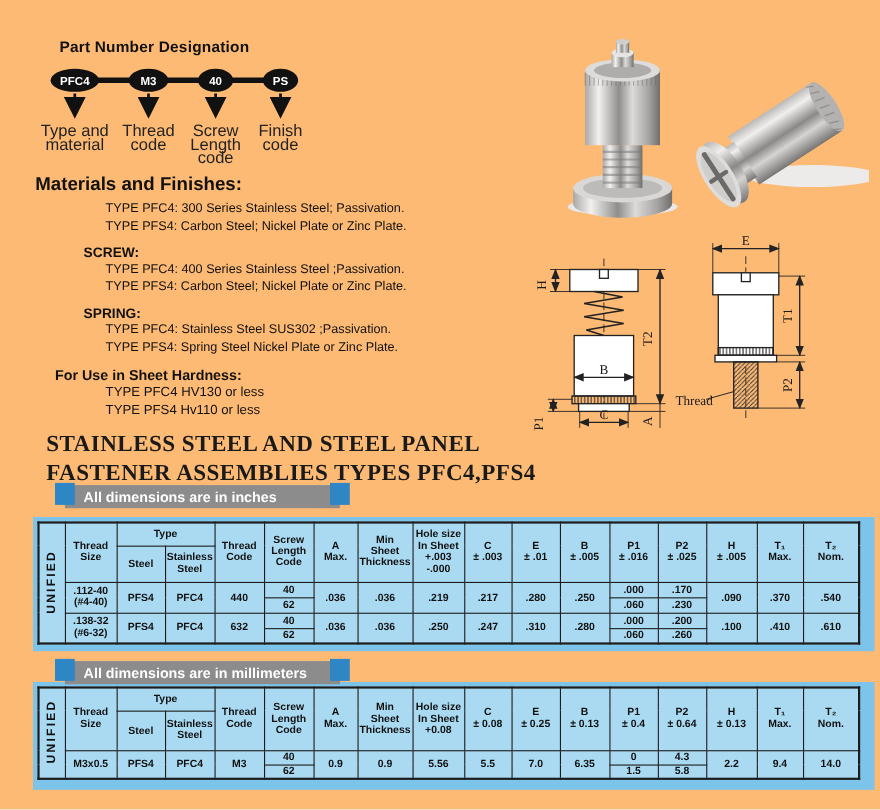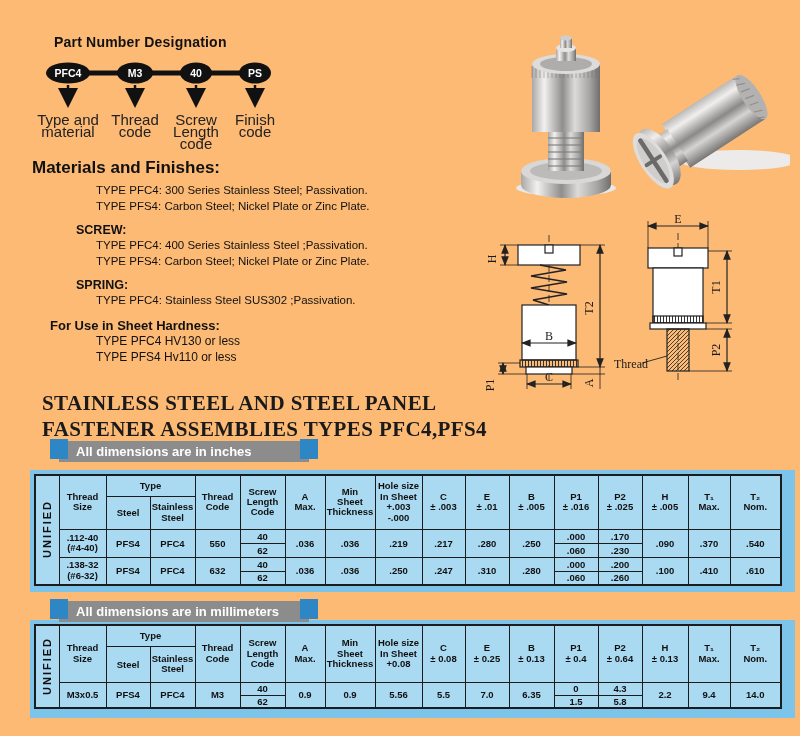--- a/index.html
+++ b/index.html
@@ -138,20 +138,21 @@
 
   <div class="abs" id="mf-heading">Materials and Finishes:</div>
   <div class="abs" id="mf-block">
     <div class="mf-line">TYPE PFC4:  300 Series Stainless Steel; Passivation.</div>
     <div class="mf-line">TYPE PFS4:  Carbon Steel; Nickel Plate or Zinc Plate.</div>
     <div class="mf-sec-title">SCREW:</div>
     <div class="mf-line">TYPE PFC4:  400 Series Stainless Steel ;Passivation.</div>
     <div class="mf-line">TYPE PFS4:  Carbon Steel; Nickel Plate or Zinc Plate.</div>
     <div class="mf-sec-title">SPRING:</div>
     <div class="mf-line">TYPE PFC4:  Stainless Steel SUS302 ;Passivation.</div>
+    <div class="mf-line">TYPE PFS4:  Spring Steel Nickel Plate or Zinc Plate.</div>
     <div class="mf-hard-title">For Use in Sheet Hardness:</div>
     <div class="mf-hard-line">TYPE PFC4  HV130 or less</div>
     <div class="mf-hard-line">TYPE PFS4 Hv110 or less</div>
   </div>
 
   <svg class="abs" style="left:470px;top:213px;" width="330" height="196" viewBox="0 0 330 196">
     <defs>
       <marker id="ar" viewBox="0 0 10 10" refX="9" refY="5" markerWidth="8" markerHeight="8" orient="auto-start-reverse">
         <path d="M0,1 L10,5 L0,9 z" fill="#222"></path>
       </marker>
@@ -302,21 +303,21 @@
       <tr class="h2">
         <td>Steel</td>
         <td class="pre">Stainless
 Steel</td>
       </tr>
       <tr class="d">
         <td rowspan="2" class="pre">.112-40
 (#4-40)</td>
         <td rowspan="2">PFS4</td>
         <td rowspan="2">PFC4</td>
-        <td rowspan="2">550</td>
+        <td rowspan="2">440</td>
         <td>40</td>
         <td rowspan="2">.036</td>
         <td rowspan="2">.036</td>
         <td rowspan="2">.219</td>
         <td rowspan="2">.217</td>
         <td rowspan="2">.280</td>
         <td rowspan="2">.250</td>
         <td>.000</td>
         <td>.170</td>
         <td rowspan="2">.090</td>

